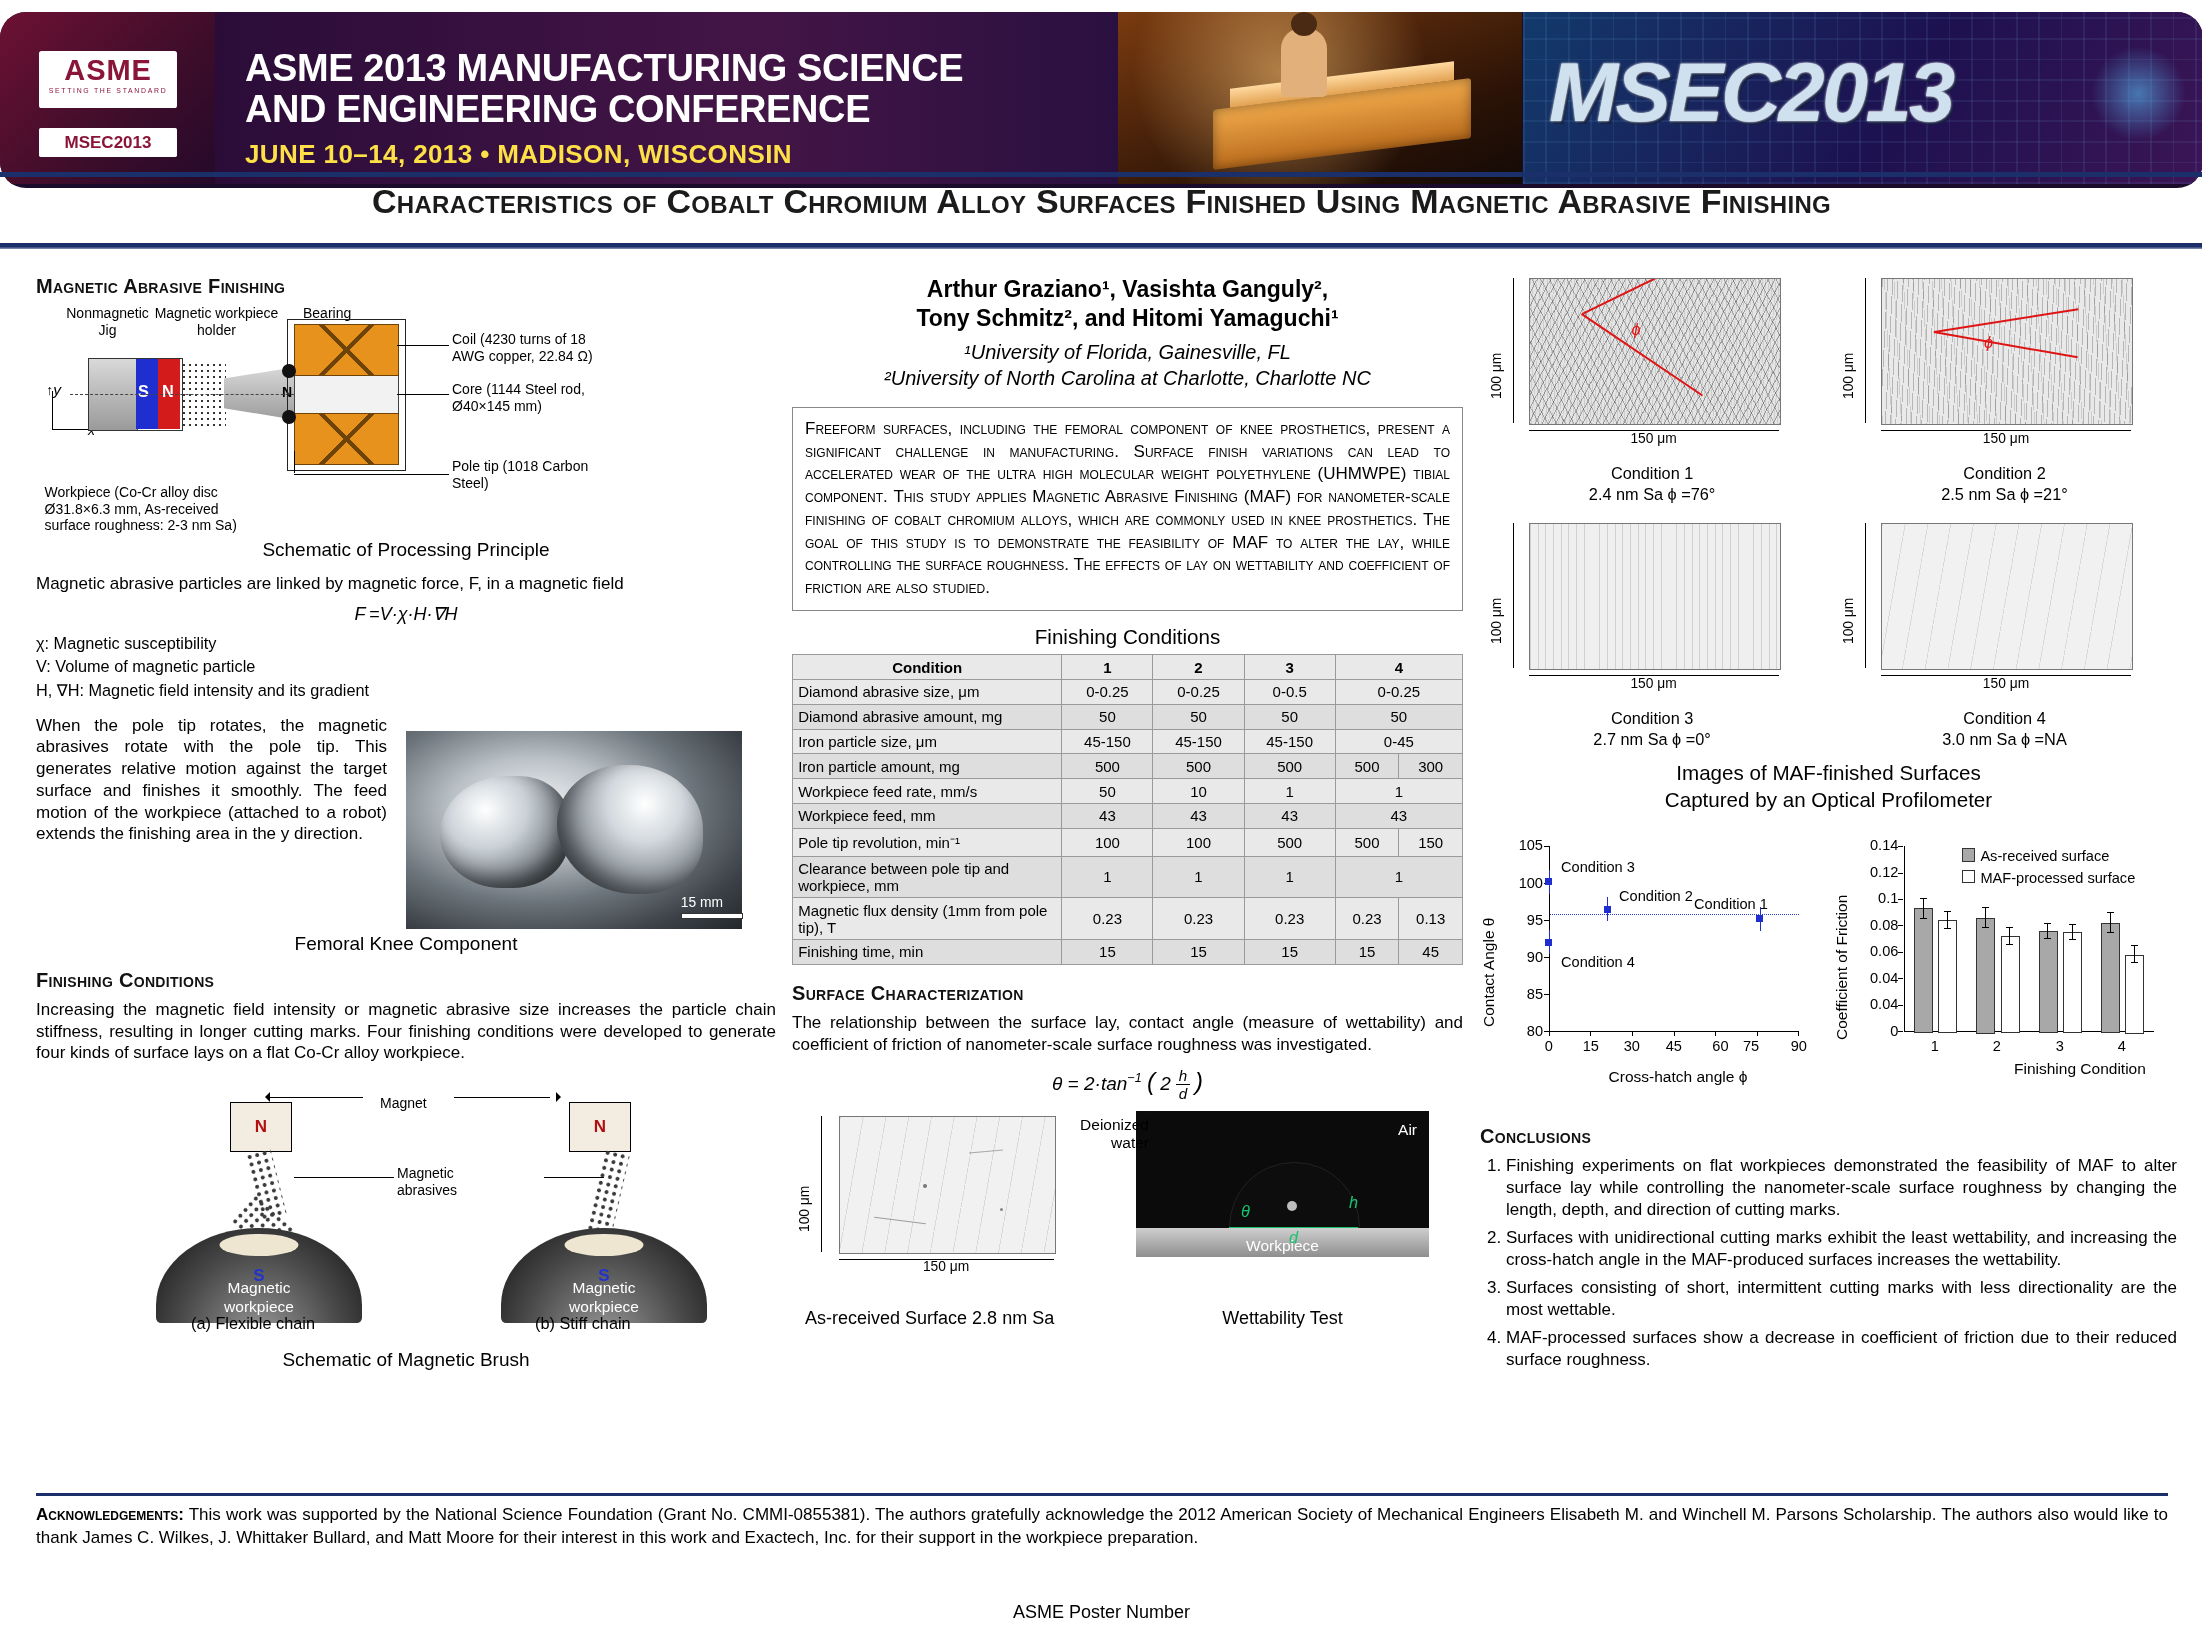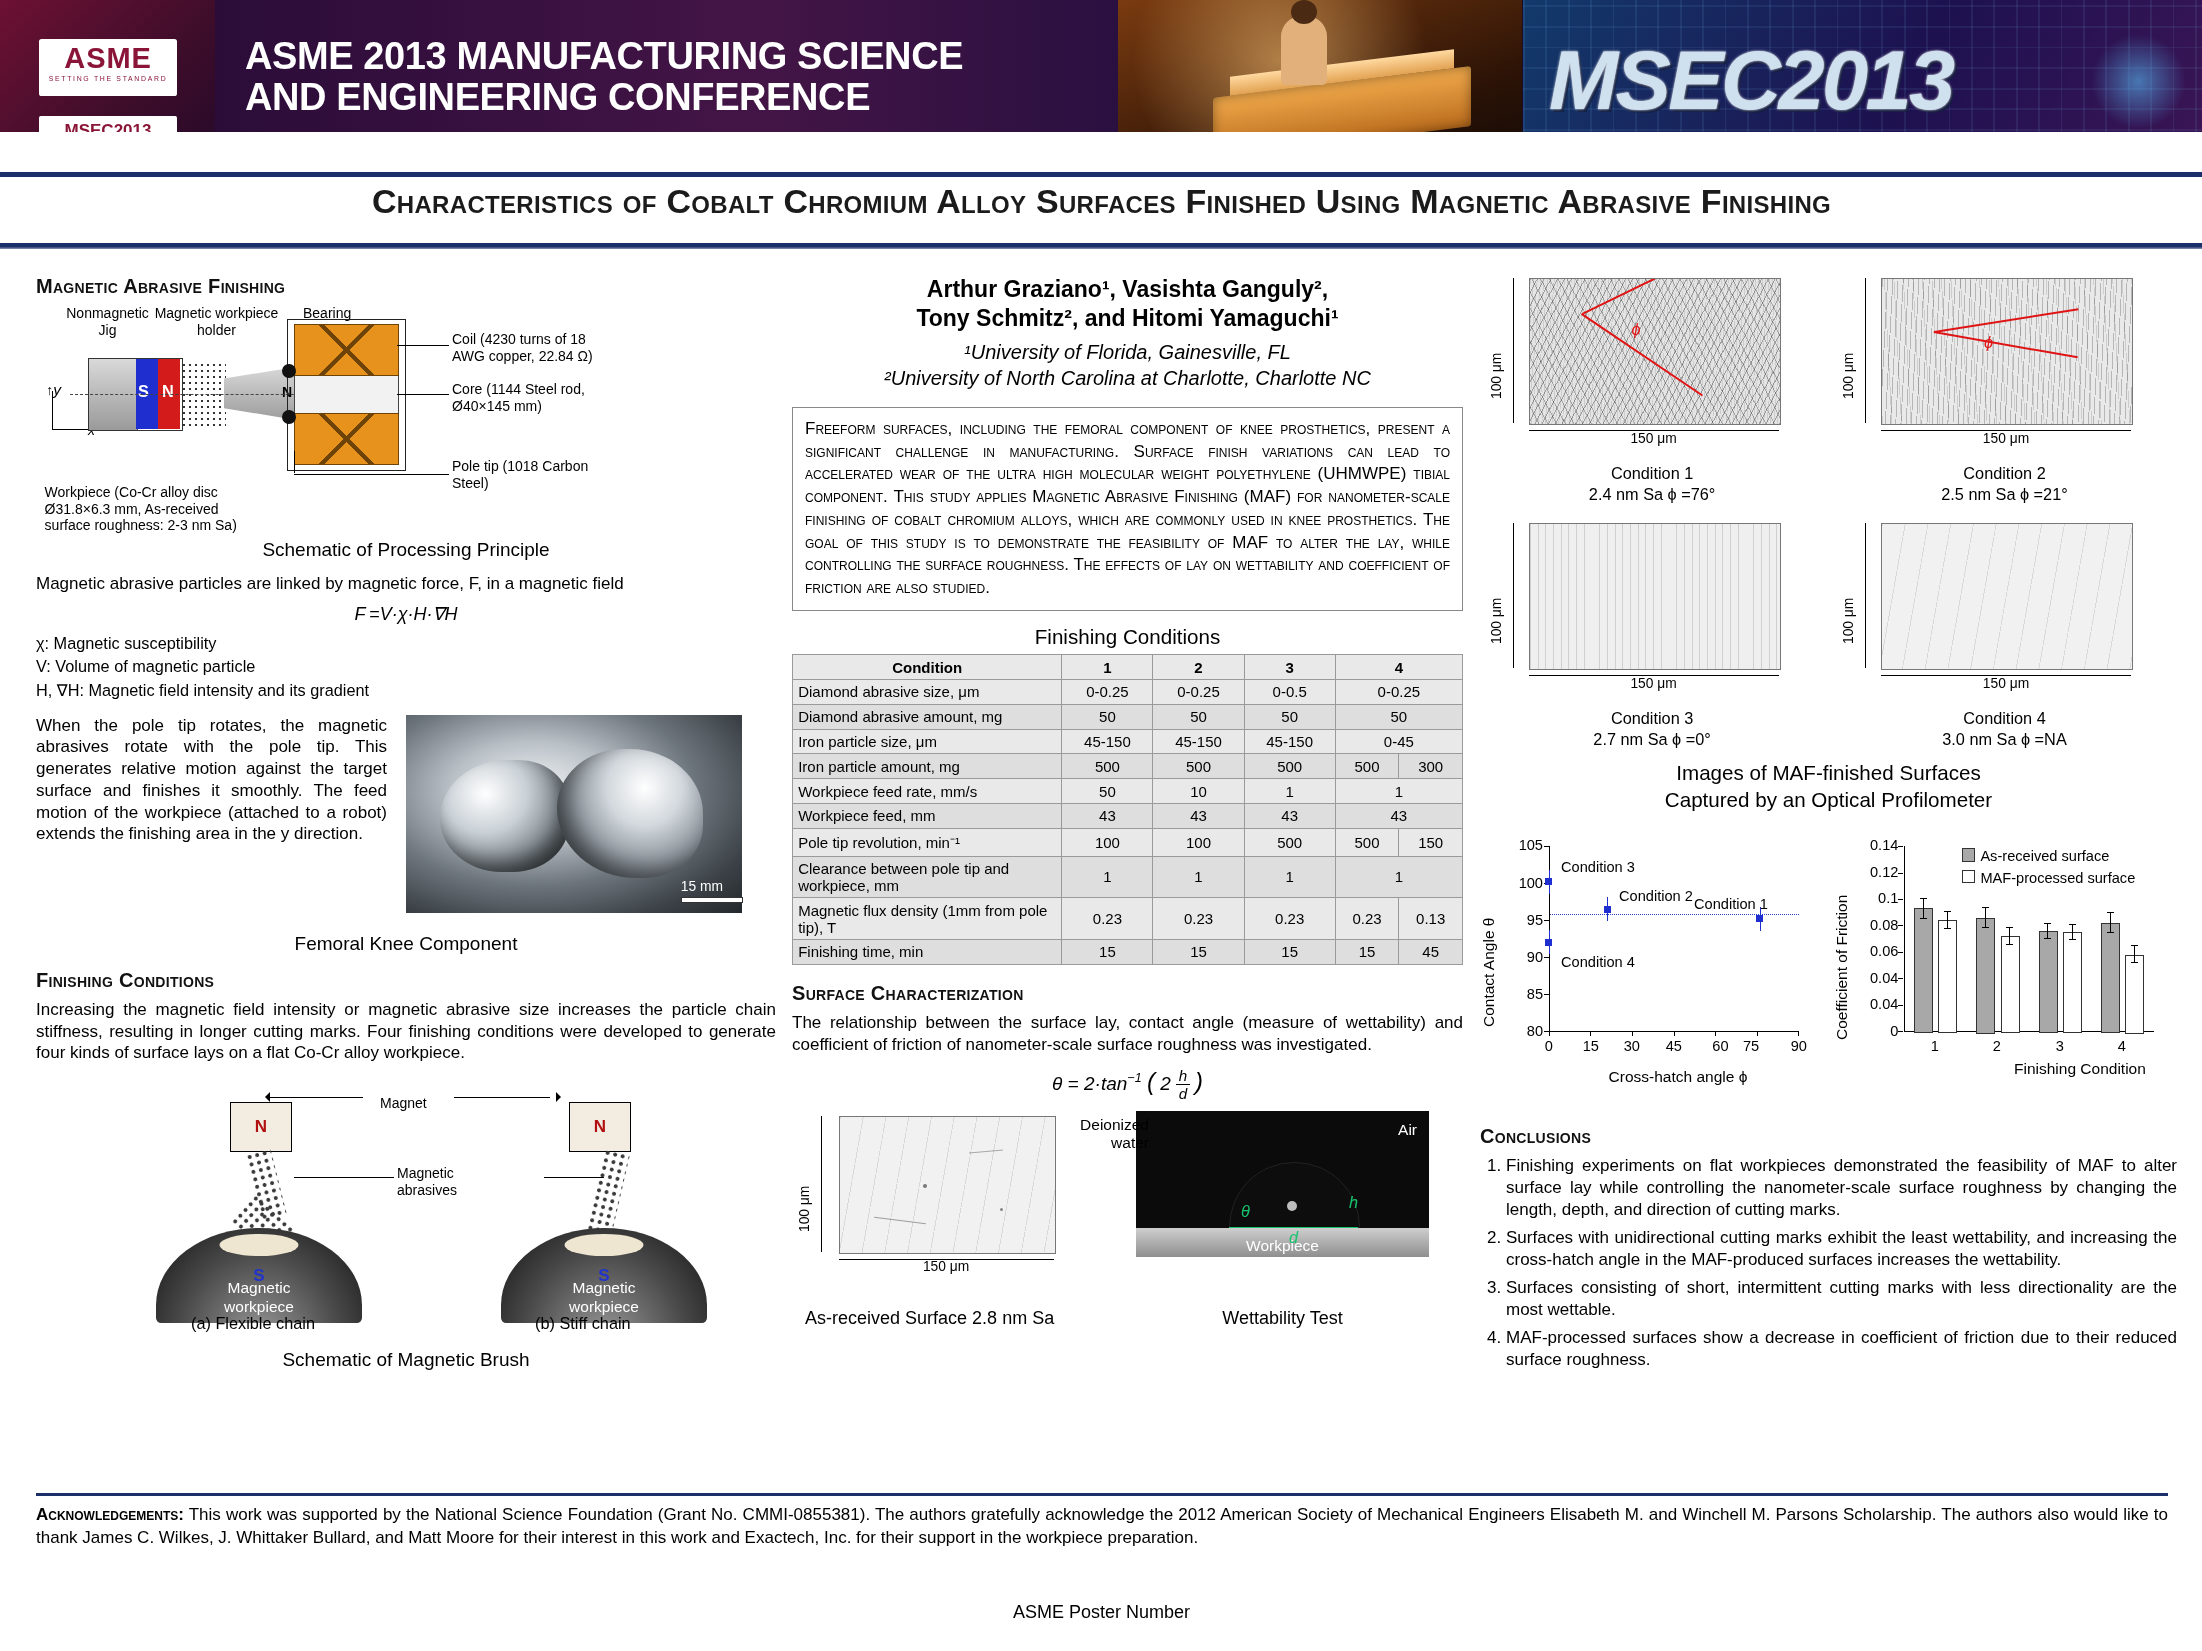--- a/index.html
+++ b/index.html
@@ -7,23 +7,24 @@
     width:2203px; height:1652px;
     background:#ffffff;
     font-family:"Liberation Sans", sans-serif;
     color:#000;
     overflow:hidden;
   }
   .poster { position:relative; width:2203px; height:1652px; }
 
   
   .banner {
-    position:absolute; left:0; top:0; width:2203px; height:132px;
+    position:absolute; left:0; top:12px; width:2203px; height:176px;
     background:#1b0a2a;
     overflow:hidden;
+    border-radius:26px;
   }
   .banner-left {
     position:absolute; left:0; top:0; width:215px; height:172px;
     background:linear-gradient(135deg,#6d1133,#3d0d2a 60%,#25092a);
   }
   .asme-logo {
     position:absolute; left:39px; top:39px; width:138px; height:57px;
     background:#ffffff; border-radius:2.6px;
     color:#8a1538; font-weight:bold; font-size:29px;
     text-align:center; line-height:1.0; padding-top:5.2px; box-sizing:border-box;
@@ -356,21 +357,21 @@
     <div class="body-text">Magnetic abrasive particles are linked by magnetic force, F, in a magnetic field</div>
     <div class="formula">F =V·χ·H·∇H</div>
     <div class="deflist">
       <div>χ: Magnetic susceptibility</div>
       <div>V: Volume of magnetic particle</div>
       <div>H, ∇H: Magnetic field intensity and its gradient</div>
     </div>
 
     <div style="position:relative;height:215px;margin-top:12px;">
       <div class="body-text" style="position:absolute;left:0;top:0;width:351px;">When the pole tip rotates, the magnetic abrasives rotate with the pole tip. This generates relative motion against the target surface and finishes it smoothly. The feed motion of the workpiece (attached to a robot) extends the finishing area in the y direction.</div>
-      <div style="position:absolute;left:370px;top:0;">
+      <div style="position:absolute;left:370px;top:16px;">
         <div class="knee-photo">
           <div class="lobeA"></div>
           <div class="lobeB"></div>
           <div class="scale-bar">
             <span>15 mm</span>
             <div class="bar"></div>
           </div>
         </div>
       </div>
     </div>

